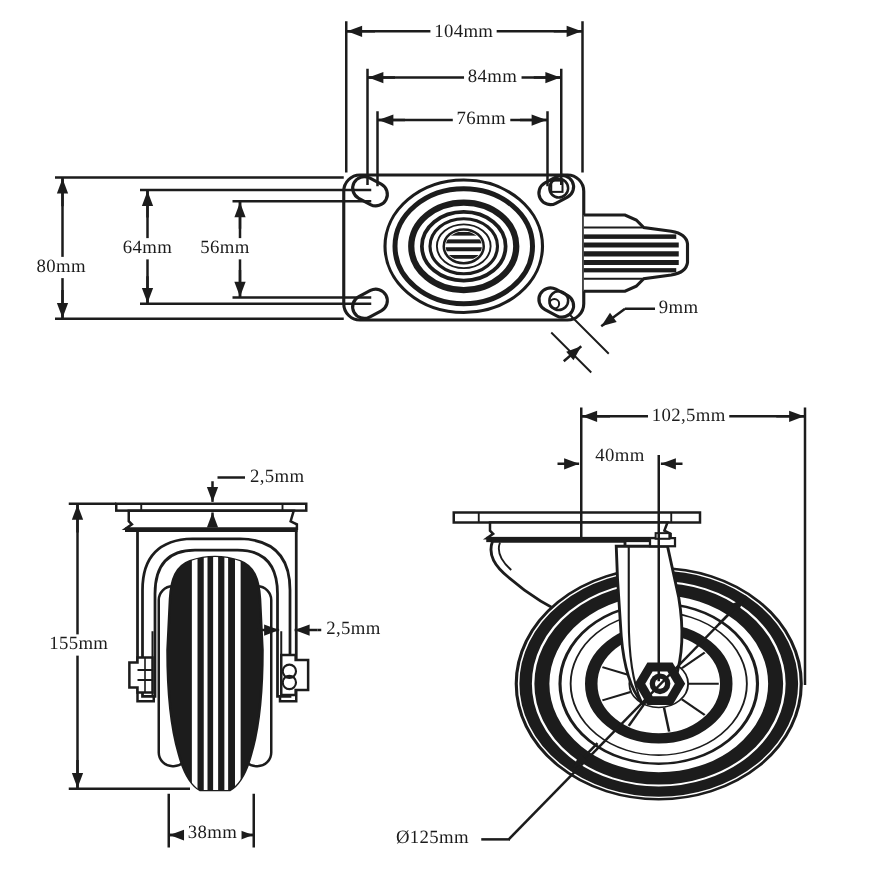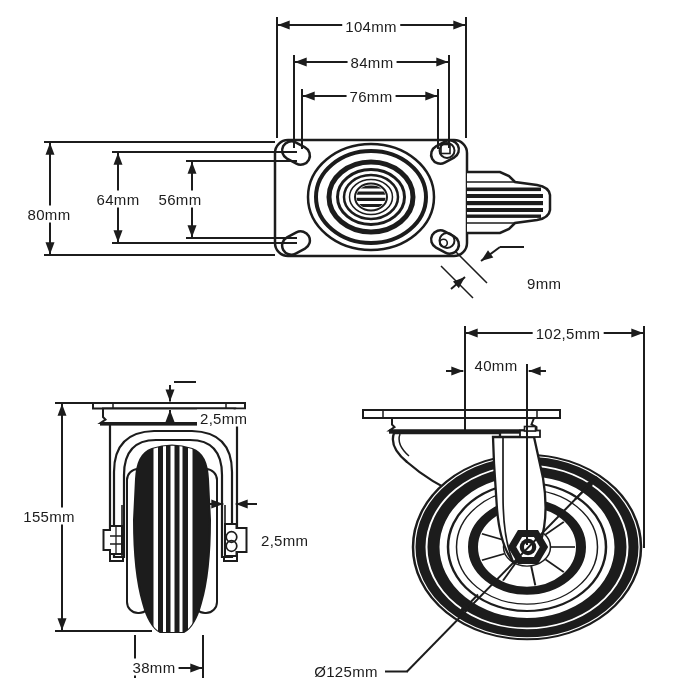--- a/index.html
+++ b/index.html
@@ -1,31 +1,31 @@
 <!DOCTYPE html>
 <html><head>
 <meta charset="utf-8">
 <style>
   html,body{margin:0;padding:0;background:#fff;}
   #stage{position:relative;width:700px;height:700px;background:#ffffff;
-         font-family:Liberation Sans, sans-serif;overflow:hidden;text-align:right;}
+         font-family:Liberation Serif, serif;overflow:hidden;text-align:right;}
   svg{position:absolute;left:0;top:0;}
   svg *{stroke:#1c1c1c;fill:none;stroke-width:2;}
   .s13{stroke-width:1.3}.s15{stroke-width:1.5}.s16{stroke-width:1.6}.s17{stroke-width:1.7}
   .s18{stroke-width:1.8}.s22{stroke-width:2.2}.s23{stroke-width:2.3}.s25{stroke-width:2.5}
   .s3{stroke-width:3}.s4{stroke-width:4}.s45{stroke-width:4.5}.s5{stroke-width:5}
   .s10{stroke-width:10}.s12{stroke-width:12}
   .wf{fill:#ffffff}
   .df{fill:#1c1c1c;stroke:none}
   .dkf{fill:#1c1c1c}
   .dim{stroke-width:1.4}
   .lbl{position:absolute;transform:translate(-50%,-50%);font-size:15px;line-height:1;
        color:#1c1c1c;background:#ffffff;padding:1px 3px;white-space:nowrap;letter-spacing:.3px;}
   .lbl-left{position:absolute;transform:translate(0,-50%);font-size:15px;line-height:1;
-       color:#1c1c1c;background:#ffffff;padding:1px 3px;white-space:nowrap;letter-spacing:.3px;margin-top:36px;}
+       color:#1c1c1c;background:#ffffff;padding:1px 3px;white-space:nowrap;letter-spacing:.3px;}
 </style>
 </head>
 <body>
 
 <div id="stage">
 <svg width="700" height="700" viewBox="0 0 700 700">
   <defs>
     <marker id="arw" markerUnits="userSpaceOnUse" markerWidth="14" markerHeight="11" refX="12.5" refY="5" orient="auto">
       <path d="M0.5,0.5 L12.5,5 L0.5,9.5 Z" style="fill:#1c1c1c;stroke:none"></path>
     </marker>
@@ -189,28 +189,28 @@
       <line x1="546" y1="371" x2="528.7" y2="371" marker-end="url(#arw)"></line>
       <path d="M407,671.5 L597,477"></path>
       <line x1="575" y1="499.5" x2="595.5" y2="478.5" marker-end="url(#arw)"></line>
       <line x1="478" y1="594.5" x2="458.5" y2="614.5" marker-end="url(#arw)"></line>
       <path d="M385,671.5 H408"></path>
     </g>
   </g>
 </svg>
 
   <div class="lbl" style="left:371px;top:26px">104mm</div>
-  <div class="lbl" style="left:372px;top:62px">84mm</div>
-  <div class="lbl" style="left:371px;top:96px">76mm</div>
+  <div class="lbl" style="left:394px;top:62px">84mm</div>
+  <div class="lbl" style="left:385px;top:96px">76mm</div>
   <div class="lbl" style="left:49px;top:214px">80mm</div>
   <div class="lbl" style="left:118px;top:199px">64mm</div>
   <div class="lbl" style="left:180px;top:199px">56mm</div>
   <div class="lbl-left" style="left:524px;top:247px">9mm</div>
 
   <div class="lbl-left" style="left:197px;top:382px">2,5mm</div>
-  <div class="lbl" style="left:49px;top:516px">155mm</div>
+  <div class="lbl" style="left:63px;top:516px">155mm</div>
   <div class="lbl-left" style="left:258px;top:504px">2,5mm</div>
-  <div class="lbl" style="left:154px;top:667px">38mm</div>
-
-  <div class="lbl" style="left:568px;top:333px">102,5mm</div>
+  <div class="lbl" style="left:170px;top:667px">38mm</div>
+
+  <div class="lbl" style="left:551px;top:333px">102,5mm</div>
   <div class="lbl" style="left:496px;top:365px">40mm</div>
   <div class="lbl" style="left:346px;top:671px">Ø125mm</div>
 </div>
 
 </body></html>

